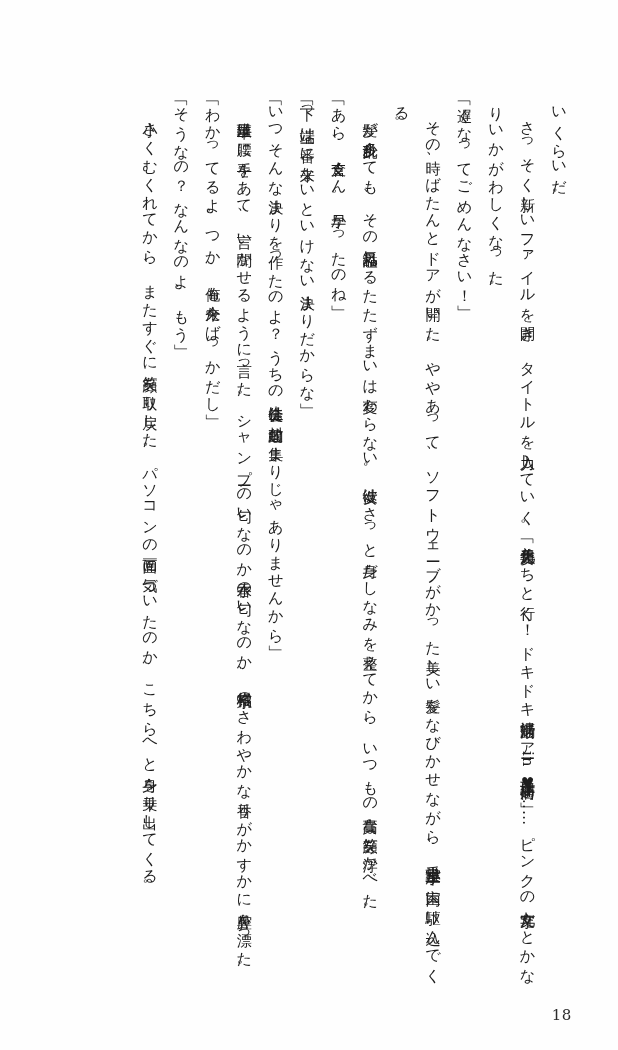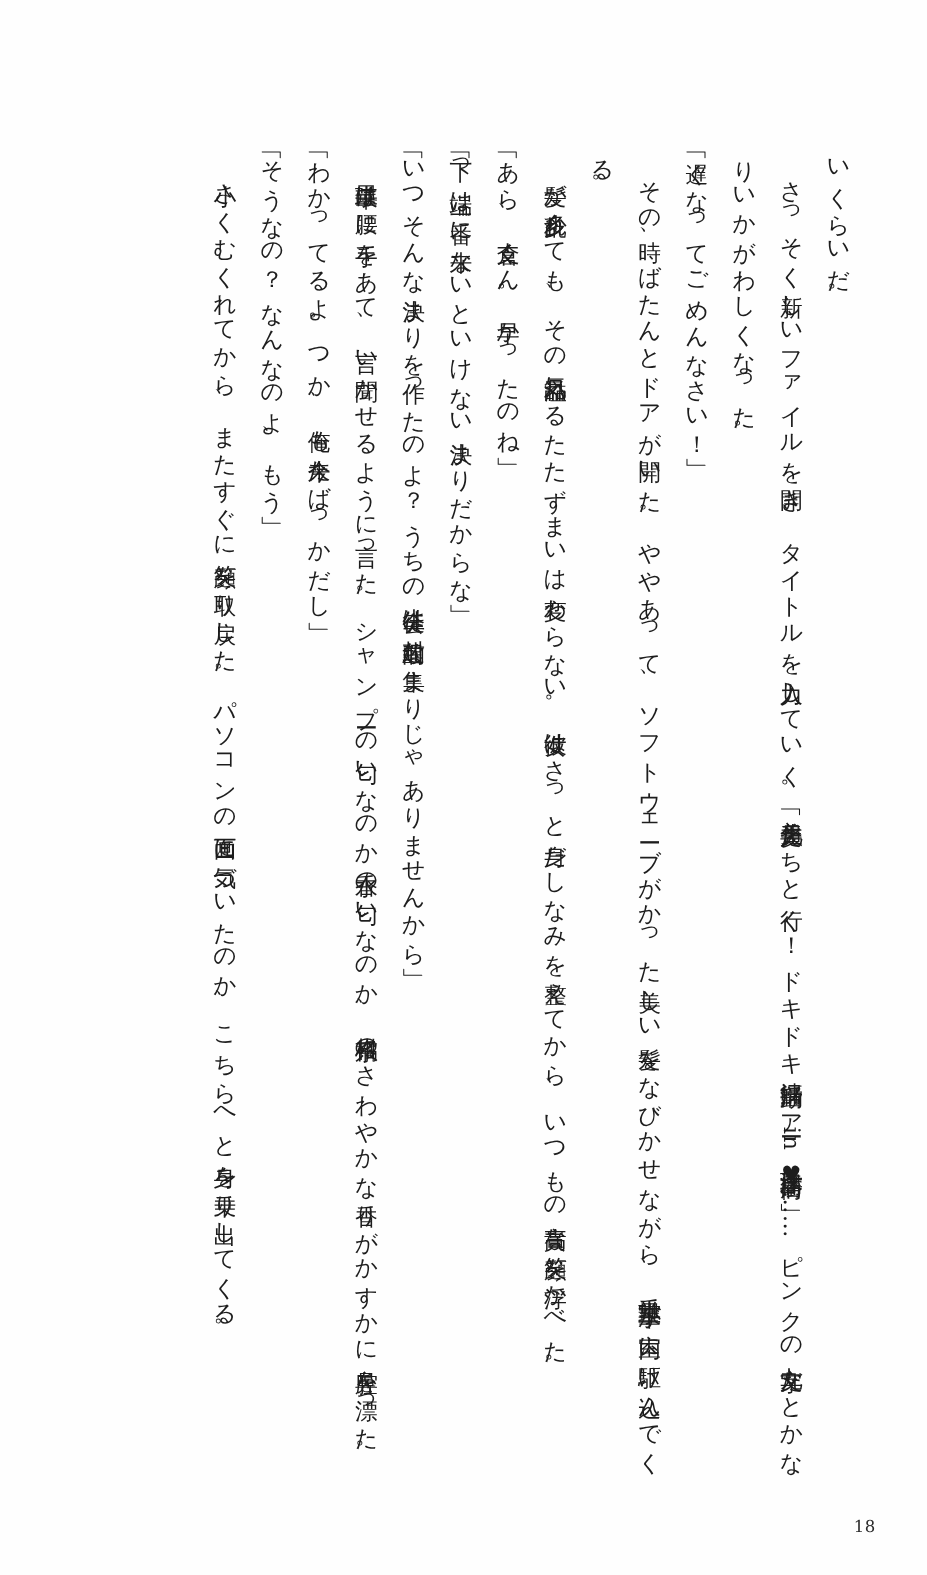--- a/index.html
+++ b/index.html
@@ -44,22 +44,22 @@
   }
   .text-block p.noindent {
     text-indent: 0;
   }
   .text-block p.dialogue {
     text-indent: 0;
   }
   .page-number {
     position: absolute;
     bottom: 26px;
-    right: 34px;
-    font-size: 11px;
+    right: 46px;
+    font-size: 15px;
     letter-spacing: 0.04em;
     color: #2b2b2b;
     font-family: "DejaVu Serif", "Liberation Serif", serif;
   }
 </style>
 </head>
 <body>
 
 <div class="page">
 

